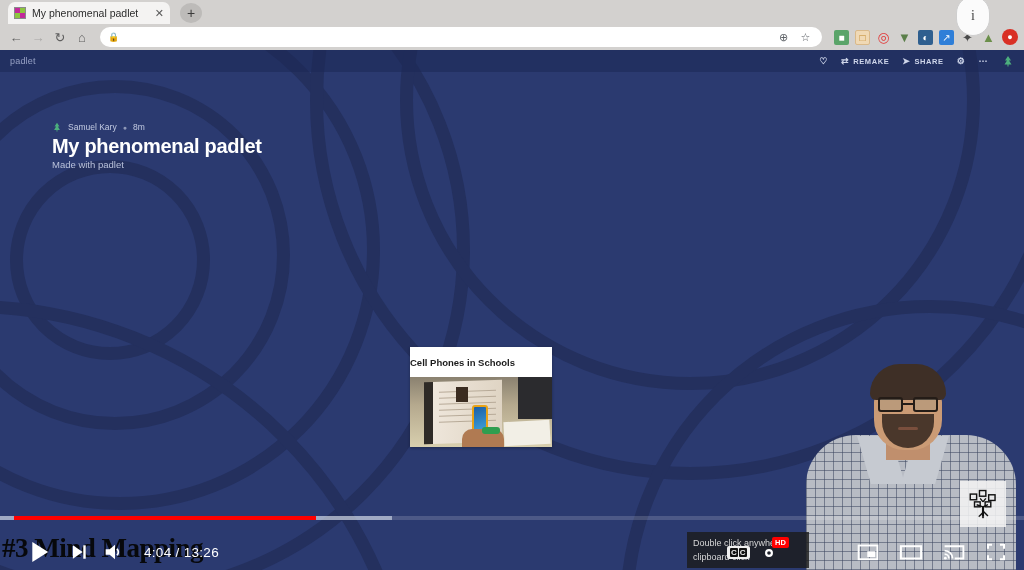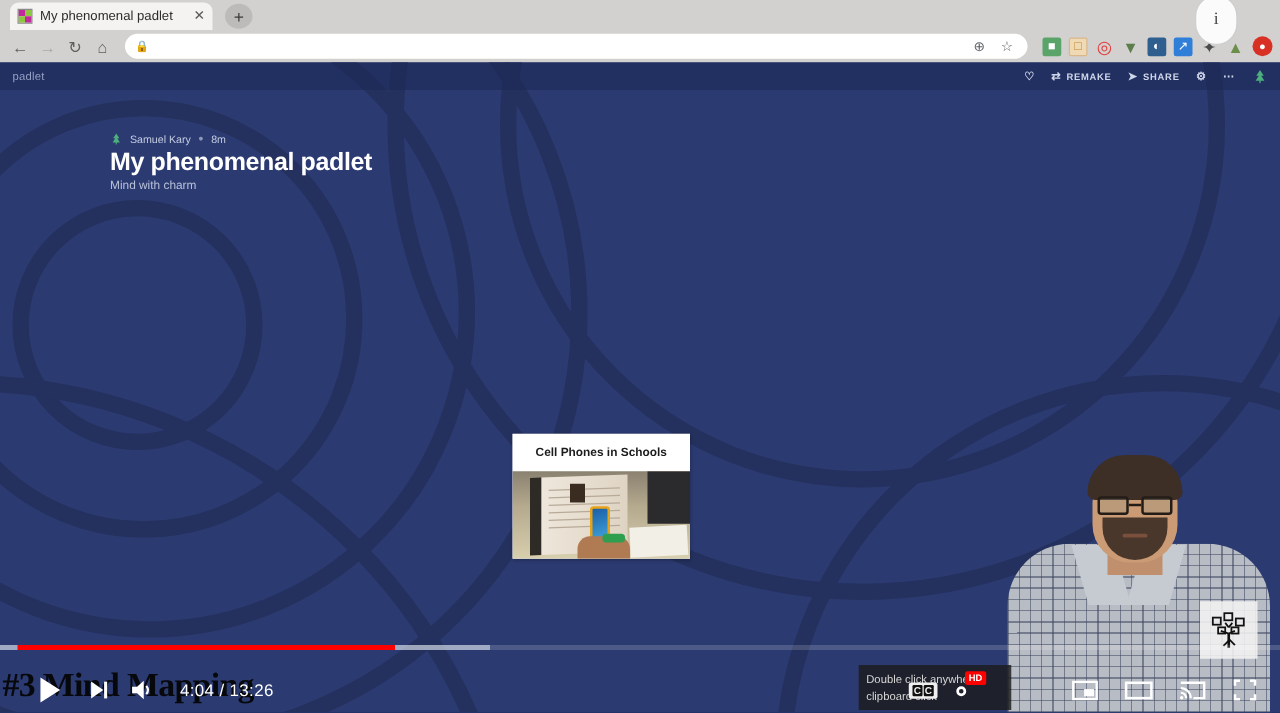--- a/index.html
+++ b/index.html
@@ -85,38 +85,37 @@
     display:flex; align-items:center; padding:0 10px;
     background:rgba(28,40,85,0.55); z-index:6;
   }
   .brand { font-size:9px; color:#96a0c4; letter-spacing:.2px; }
   .pbar-right { margin-left:auto; display:flex; align-items:center; gap:13px; }
   .pb-item { display:flex; align-items:center; gap:4px; color:#cfd6ea; font-size:7.5px; font-weight:700; letter-spacing:.6px;}
   .pb-ic { font-size:9px; line-height:1; }
   .pb-avatar { width:13px; height:13px; display:flex; align-items:center; justify-content:center; color:#4caf7d; font-size:11px;}
 
   
-  .ptitle { position:absolute; left:52px; top:56px; z-index:6;margin-left:36px; }
+  .ptitle { position:absolute; left:52px; top:72px; z-index:6; }
   .meta { display:flex; align-items:center; gap:6px; margin-bottom:3px; }
   .meta-avatar { width:10px; height:10px; color:#4caf7d; font-size:9px; line-height:1;}
   .meta-name { font-size:8.5px; color:#c3cbe2; }
   .meta-dot { font-size:7px; color:#8e98b8; }
   .meta-time { font-size:8.5px; color:#c3cbe2; }
   .big-title { font-size:20px; font-weight:700; color:#ffffff; letter-spacing:-.3px; line-height:1.1; }
   .subtitle { font-size:9.5px; color:#b9c1da; margin-top:2px; }
 
   
   .card {
     position:absolute; left:410px; top:297px; width:142px; height:100px;
     background:#ffffff; overflow:hidden; z-index:5;
     box-shadow:0 1px 3px rgba(0,0,0,.3);
   }
   .card-head {
     height:30px; background:#fff; display:flex; align-items:center;
-    justify-content:center;
   }
   .card-head span { font-size:9.5px; font-weight:700; color:#1c1c1c; }
   .card-photo { position:relative; height:70px; overflow:hidden;
     background:linear-gradient(180deg,#8a8170 0%, #b5a98e 40%, #d8cfae 100%); }
   .ph-book { position:absolute; left:14px; top:4px; width:78px; height:62px;
     background:linear-gradient(95deg,#efe7dc,#ded3c2); border-left:9px solid #2e2a26;
     transform:skewY(-2deg); }
   .ph-line { position:absolute; background:#b7aa98; height:1px; left:6px; right:6px;}
   .ph-pic { position:absolute; left:46px; top:10px; width:12px; height:15px; background:#3a2c20; }
   .ph-phone { position:absolute; left:62px; top:28px; width:16px; height:27px;
@@ -300,21 +299,21 @@
         <svg viewBox="0 0 24 24" width="10" height="10" aria-hidden="true">
           <path d="M12 2 L18 11 H14 L19 19 H5 L10 11 H6 Z" fill="#4caf7d"></path>
           <rect x="11" y="18" width="2" height="5" fill="#4caf7d"></rect>
         </svg>
       </span>
       <span class="meta-name">Samuel Kary</span>
       <span class="meta-dot">●</span>
       <span class="meta-time">8m</span>
     </div>
     <div class="big-title">My phenomenal padlet</div>
-    <div class="subtitle">Mind with charm</div>
+    <div class="subtitle">Made with padlet</div>
   </div>
 
   <div class="card">
     <div class="card-head">
       <span>Cell Phones in Schools</span>
     </div>
     <div class="card-photo">
       <div class="ph-dark"></div>
       <div class="ph-book">
         <span class="ph-line" style="top:10px;"></span>

